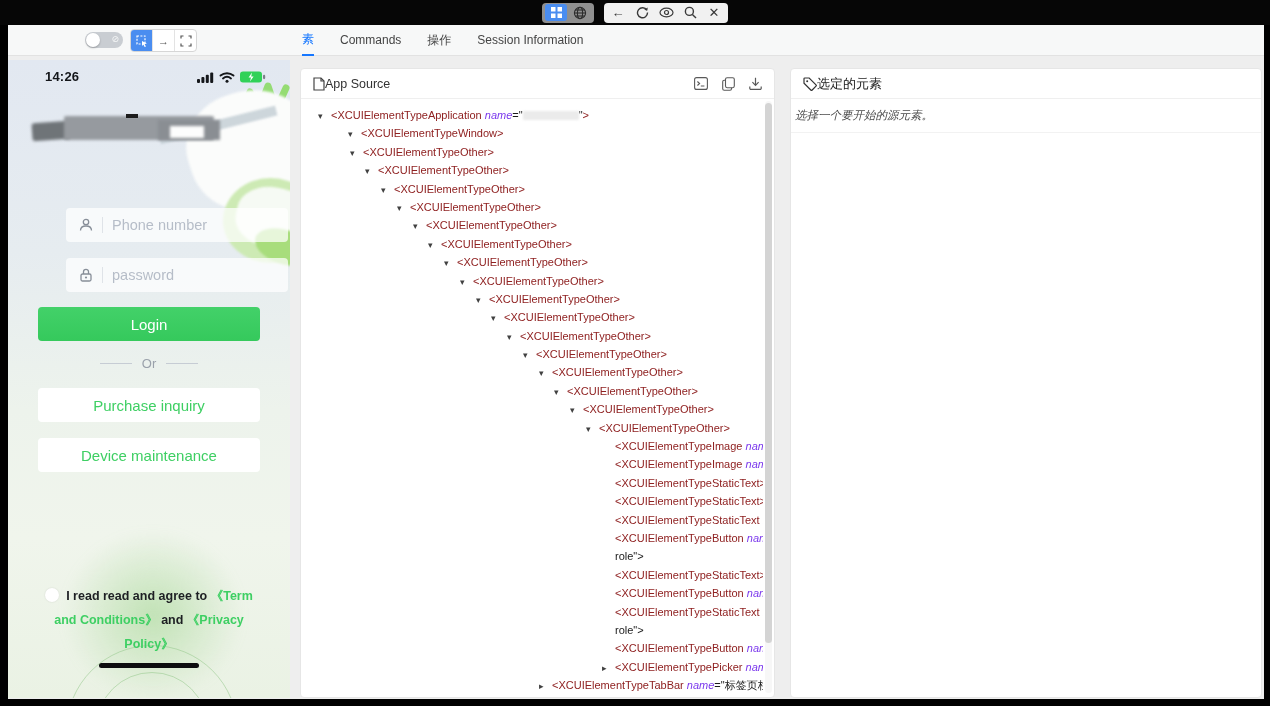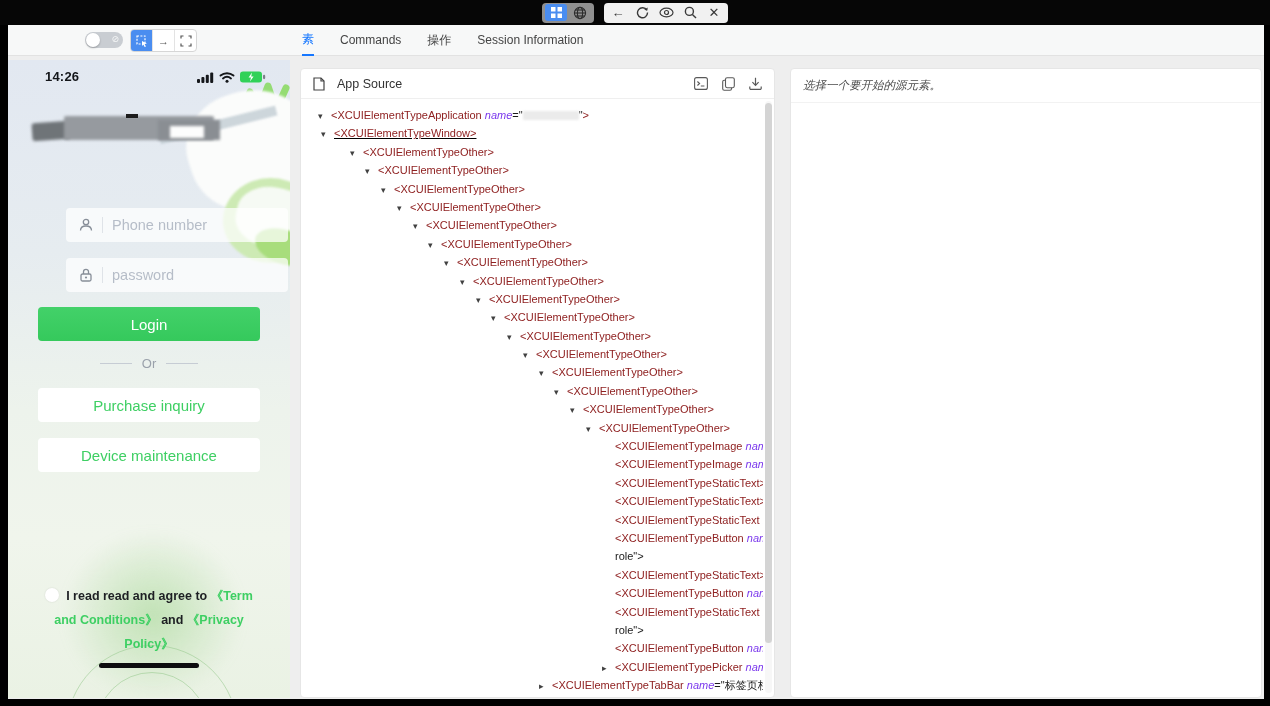--- a/index.html
+++ b/index.html
@@ -49,35 +49,35 @@
   .whitebtn{background:#fff;color:#3ecf63;}
   #ordiv{position:absolute;left:0;top:296px;width:282px;display:flex;align-items:center;justify-content:center;gap:10px;color:#9aa1ab;font-size:13px;}
   #ordiv .ln{width:32px;height:1px;background:#c6ccd4;}
   #terms{position:absolute;left:26px;top:524px;width:230px;text-align:center;font-size:12.5px;font-weight:600;color:#1d1f23;line-height:24px;}
   #terms .grn{color:#3ecf63;}
   #terms .cb{display:inline-block;width:14px;height:14px;border-radius:50%;background:#fff;box-shadow:0 0 2px rgba(0,0,0,.12);vertical-align:-2px;margin-right:7px;}
   #homebar{position:absolute;left:91px;top:603px;width:100px;height:5px;border-radius:3px;background:#0d0d0f;}
   
   #srcpanel{left:292px;top:43px;width:475px;height:630px;background:#fff;border:1px solid #e6e6e6;border-radius:4px;box-sizing:border-box;overflow:hidden;}
   .panelhdr{height:29px;display:flex;align-items:center;padding:0 12px;border-bottom:1px solid #efefef;font-size:12.5px;color:#333;}
-  .panelhdr .ttl{margin-left:12px;font-weight:500;}
+  .panelhdr .ttl{margin-left:0;font-weight:500;}
   .hdricons{margin-left:auto;display:flex;gap:14px;align-items:center;color:#595959;}
   #tree{position:absolute;left:0;top:30px;width:462px;bottom:0;overflow:hidden;padding-top:7px;font-size:11px;}
   .tree-row{height:18.4px;line-height:18.4px;white-space:nowrap;overflow:hidden;}
   .tree-row .caret{display:inline-block;width:13px;color:#404040;font-size:9px;}
   .tag{color:#8f2121;}
   .attr-name{color:#7c3aed;font-style:italic;}
   .attr-val{color:#1a1a1a;}
   .redact{display:inline-block;width:56px;height:9px;background:#ebebeb;border-radius:1px;vertical-align:-1px;filter:blur(1px);}
   #vscroll{position:absolute;right:2px;top:32px;bottom:4px;width:7px;background:#f7f7f7;border-radius:4px;}
   #vscroll .thumb{position:absolute;left:0;top:2px;width:7px;height:540px;background:#d4d4d4;border-radius:4px;}
   
   #selpanel{left:782px;top:43px;width:472px;height:630px;background:#fff;border:1px solid #e6e6e6;border-radius:4px;box-sizing:border-box;}
   #selpanel .panelhdr{font-size:13px;font-weight:bold;color:#222;}
-  #selmsg{padding:9px 12px;font-size:11.5px;font-style:italic;color:#4a4a4a;border-bottom:1px solid #f2f2f2;}
+  #selmsg{padding:9px 4px;font-size:11.5px;font-style:italic;color:#4a4a4a;border-bottom:1px solid #f2f2f2;}
   
   svg{display:block;}
 </style>
 </head>
 <body>
 
 <div id="topbar" class="abs">
   <div class="tb-seg gray">
     <div class="tb-btn active">
       <svg width="11" height="11" viewBox="0 0 11 11">
@@ -260,21 +260,21 @@
           </svg>
         <svg width="13" height="13" viewBox="0 0 13 13">
             <path d="M6.5 0.8 V8" stroke="#595959" stroke-width="1.2" fill="none"></path>
             <path d="M3.4 5.2 L6.5 8.4 L9.6 5.2" fill="none" stroke="#595959" stroke-width="1.2"></path>
             <path d="M0.8 9.5 V11.2 A1.2 1.2 0 0 0 2 12.4 H11 A1.2 1.2 0 0 0 12.2 11.2 V9.5" fill="none" stroke="#595959" stroke-width="1.2"></path>
           </svg>
       </div>
     </div>
     <div id="tree">
         <div class="tree-row" style="padding-left: 17px;"><span class="caret">▾</span><span class="code"><span class="tag">&lt;XCUIElementTypeApplication</span>&nbsp;<span class="attr-name">name</span><span class="attr-val">="</span><span class="redact"></span><span class="attr-val">"</span><span class="tag">&gt;</span></span></div>
-        <div class="tree-row" style="padding-left: 20px; text-decoration: underline;"><span class="caret">▾</span><span class="code"><span class="tag">&lt;XCUIElementTypeWindow</span><span class="tag">&gt;</span></span></div>
+        <div class="tree-row" style="padding-left: 47px;"><span class="caret">▾</span><span class="code"><span class="tag">&lt;XCUIElementTypeWindow</span><span class="tag">&gt;</span></span></div>
         <div class="tree-row" style="padding-left: 49px;"><span class="caret">▾</span><span class="code"><span class="tag">&lt;XCUIElementTypeOther</span><span class="tag">&gt;</span></span></div>
         <div class="tree-row" style="padding-left: 64px;"><span class="caret">▾</span><span class="code"><span class="tag">&lt;XCUIElementTypeOther</span><span class="tag">&gt;</span></span></div>
         <div class="tree-row" style="padding-left: 80px;"><span class="caret">▾</span><span class="code"><span class="tag">&lt;XCUIElementTypeOther</span><span class="tag">&gt;</span></span></div>
         <div class="tree-row" style="padding-left: 96px;"><span class="caret">▾</span><span class="code"><span class="tag">&lt;XCUIElementTypeOther</span><span class="tag">&gt;</span></span></div>
         <div class="tree-row" style="padding-left: 112px;"><span class="caret">▾</span><span class="code"><span class="tag">&lt;XCUIElementTypeOther</span><span class="tag">&gt;</span></span></div>
         <div class="tree-row" style="padding-left: 127px;"><span class="caret">▾</span><span class="code"><span class="tag">&lt;XCUIElementTypeOther</span><span class="tag">&gt;</span></span></div>
         <div class="tree-row" style="padding-left: 143px;"><span class="caret">▾</span><span class="code"><span class="tag">&lt;XCUIElementTypeOther</span><span class="tag">&gt;</span></span></div>
         <div class="tree-row" style="padding-left: 159px;"><span class="caret">▾</span><span class="code"><span class="tag">&lt;XCUIElementTypeOther</span><span class="tag">&gt;</span></span></div>
         <div class="tree-row" style="padding-left: 175px;"><span class="caret">▾</span><span class="code"><span class="tag">&lt;XCUIElementTypeOther</span><span class="tag">&gt;</span></span></div>
         <div class="tree-row" style="padding-left: 190px;"><span class="caret">▾</span><span class="code"><span class="tag">&lt;XCUIElementTypeOther</span><span class="tag">&gt;</span></span></div>
@@ -299,15 +299,22 @@
         <div class="tree-row" style="padding-left: 301px;"><span class="caret">▸</span><span class="code"><span class="tag">&lt;XCUIElementTypePicker</span>&nbsp;<span class="attr-name">name</span></span></div>
         <div class="tree-row" style="padding-left: 238px;"><span class="caret">▸</span><span class="code"><span class="tag">&lt;XCUIElementTypeTabBar</span>&nbsp;<span class="attr-name">name</span><span class="attr-val">="</span><span class="attr-val">标签页栏</span></span></div>
         <div class="tree-row" style="padding-left: 112px;"><span class="caret">▾</span></div>
       </div>
     <div id="vscroll">
         <div class="thumb"></div>
       </div>
   </div>
 
   <div id="selpanel" class="abs">
+    <div class="panelhdr">
+      <svg width="14" height="14" viewBox="0 0 14 14">
+          <path d="M1 6.2 V1.8 A0.8 0.8 0 0 1 1.8 1 H6.2 L13 7.8 A1 1 0 0 1 13 9.2 L9.2 13 A1 1 0 0 1 7.8 13 Z" fill="none" stroke="#333" stroke-width="1.2"></path>
+          <circle cx="4.2" cy="4.2" r="1" fill="#333"></circle>
+        </svg>
+      <span class="ttl">选定的元素</span>
+    </div>
     <div id="selmsg">选择一个要开始的源元素。</div>
   </div>
 </div>
 
 </body></html>

